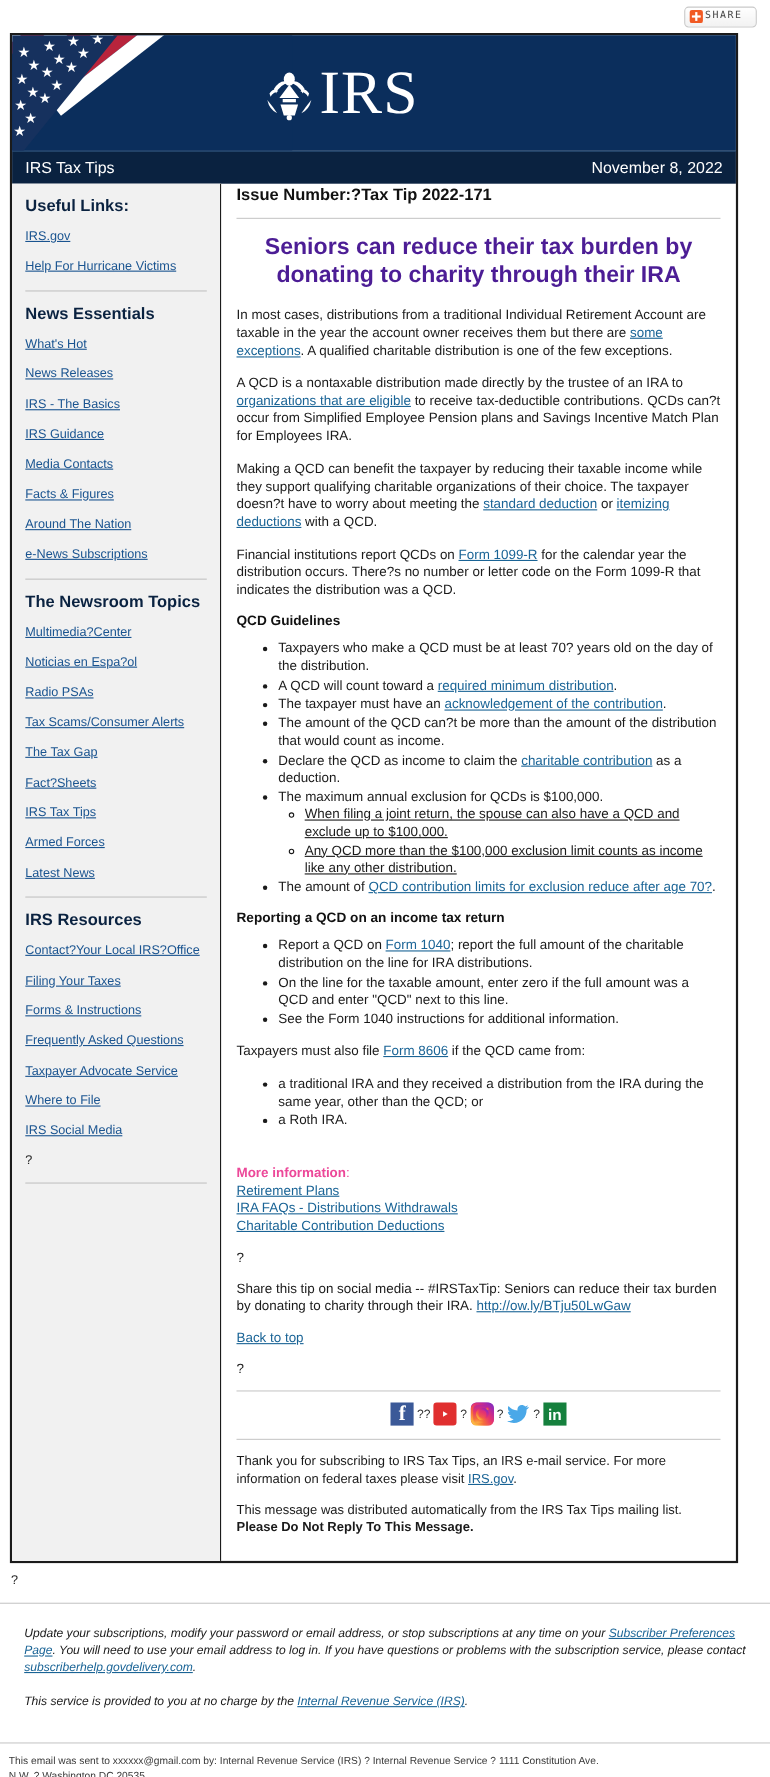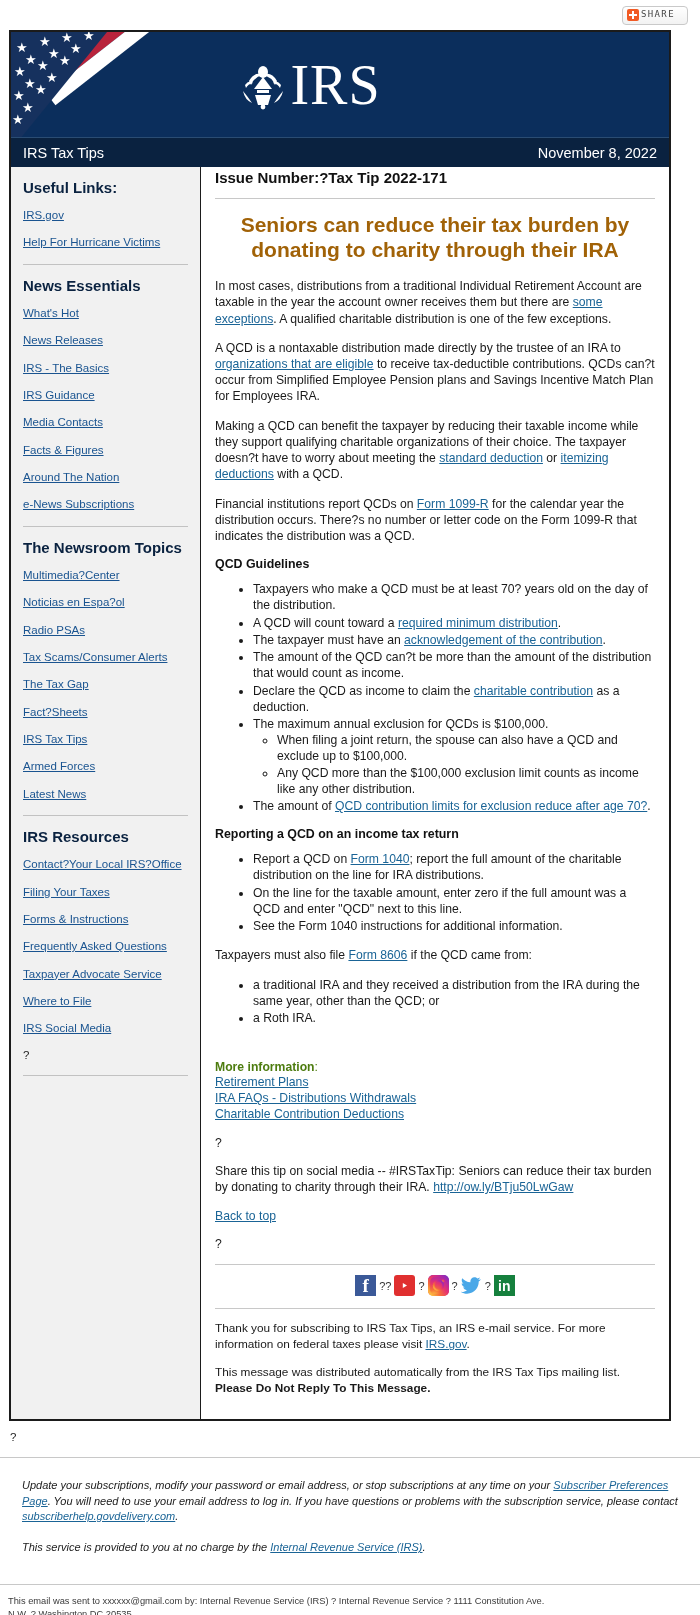--- a/index.html
+++ b/index.html
@@ -146,21 +146,21 @@
     font-weight: bold;
     color: #111;
     margin: 2px 0 12px 0;
   }
   .rule { border: 0; border-top: 1px solid #c8c8c8; margin: 10px 0 14px 0; }
   .headline {
     font-size: 21px;
     font-weight: bold;
     text-align: center;
     line-height: 1.17;
-    color: #a16207;
+    color: #4c1d95;
     margin: 6px 6px 16px 6px;
   }
   p.para {
     font-size: 12.2px;
     line-height: 1.33;
     color: #1a1a1a;
     margin: 0 0 13px 0;
   }
   a.ln { color: #1a6496; text-decoration: underline; }
   .sub-h {
@@ -177,27 +177,28 @@
   ul.bullets > li {
     font-size: 12.2px;
     line-height: 1.33;
     color: #1a1a1a;
     margin-bottom: 1px;
   }
   ul.sub-bullets {
     margin: 0;
     padding-left: 24px;
     list-style-type: circle;
+    text-decoration: underline;
   }
   ul.sub-bullets > li {
     font-size: 12.2px;
     line-height: 1.33;
     color: #1a1a1a;
   }
-  .more-info-label { font-size: 12.2px; font-weight: bold; color: #4d7c0f; }
+  .more-info-label { font-size: 12.2px; font-weight: bold; color: #ec4899; }
   .more-link {
     display: block;
     font-size: 12.2px;
     color: #1a6496;
     text-decoration: underline;
     line-height: 1.3;
   }
   .qmark { font-size: 12.2px; color: #222; margin: 13px 0; }
 
   

